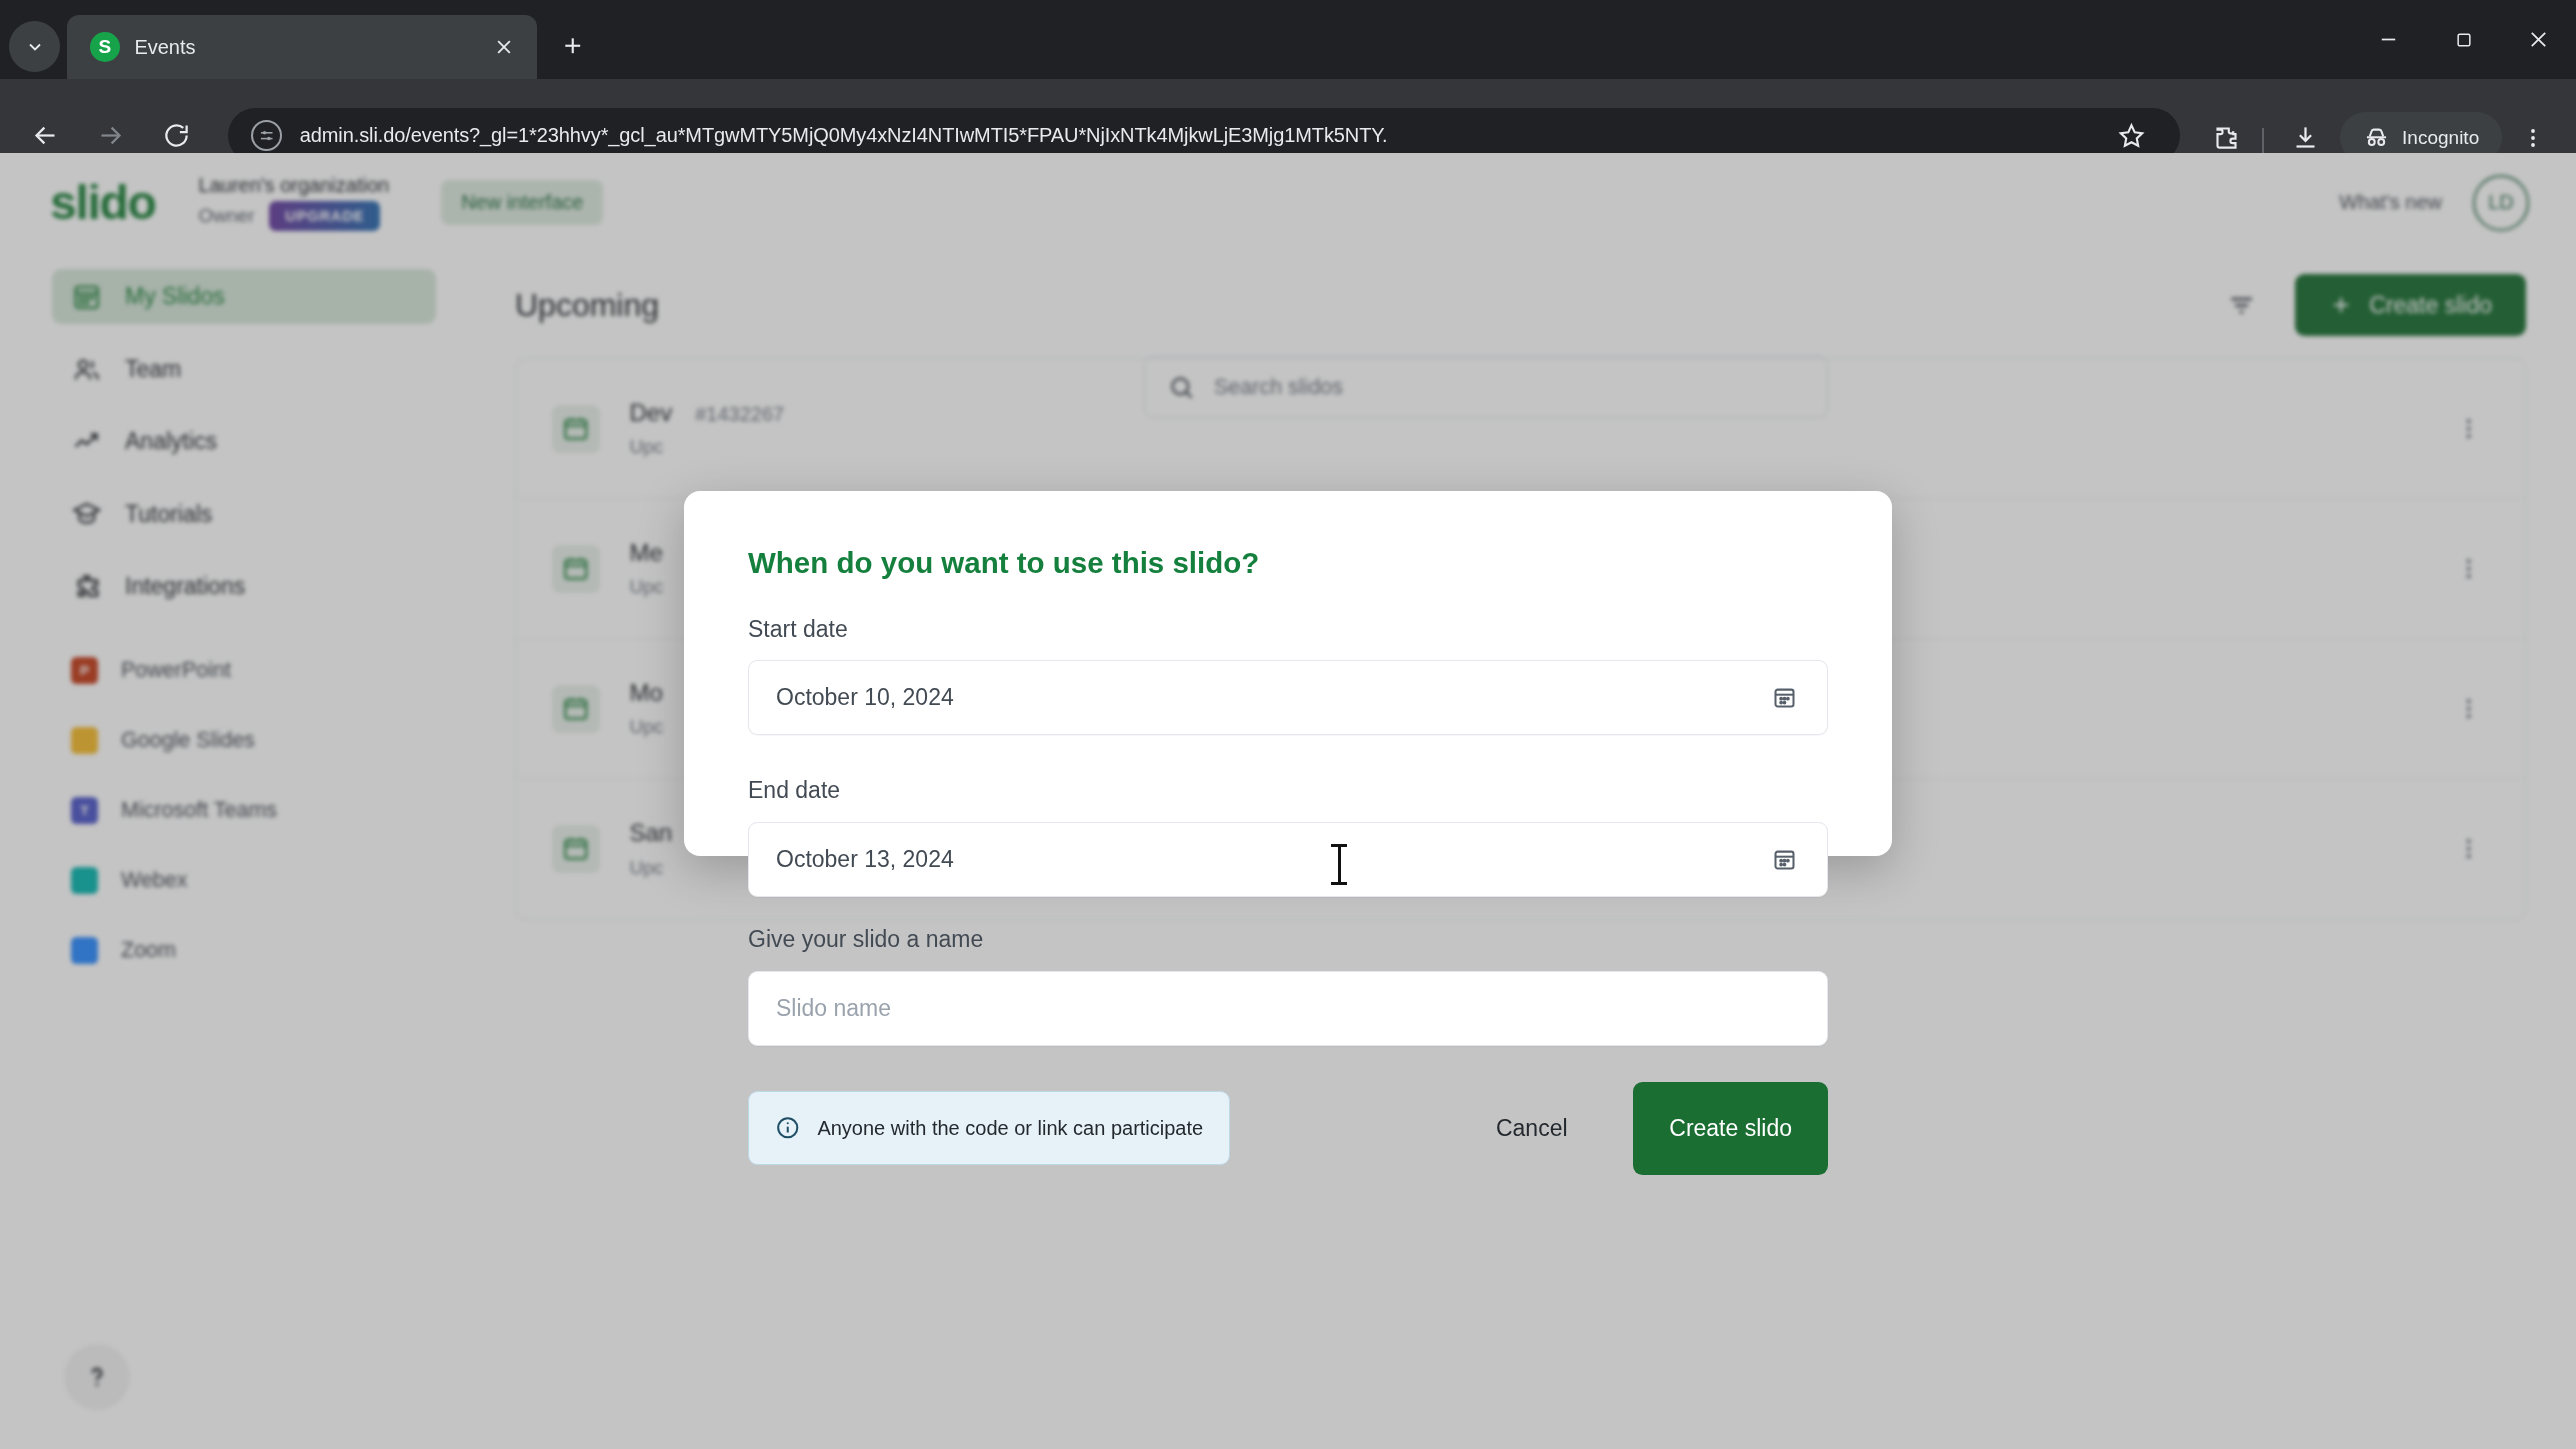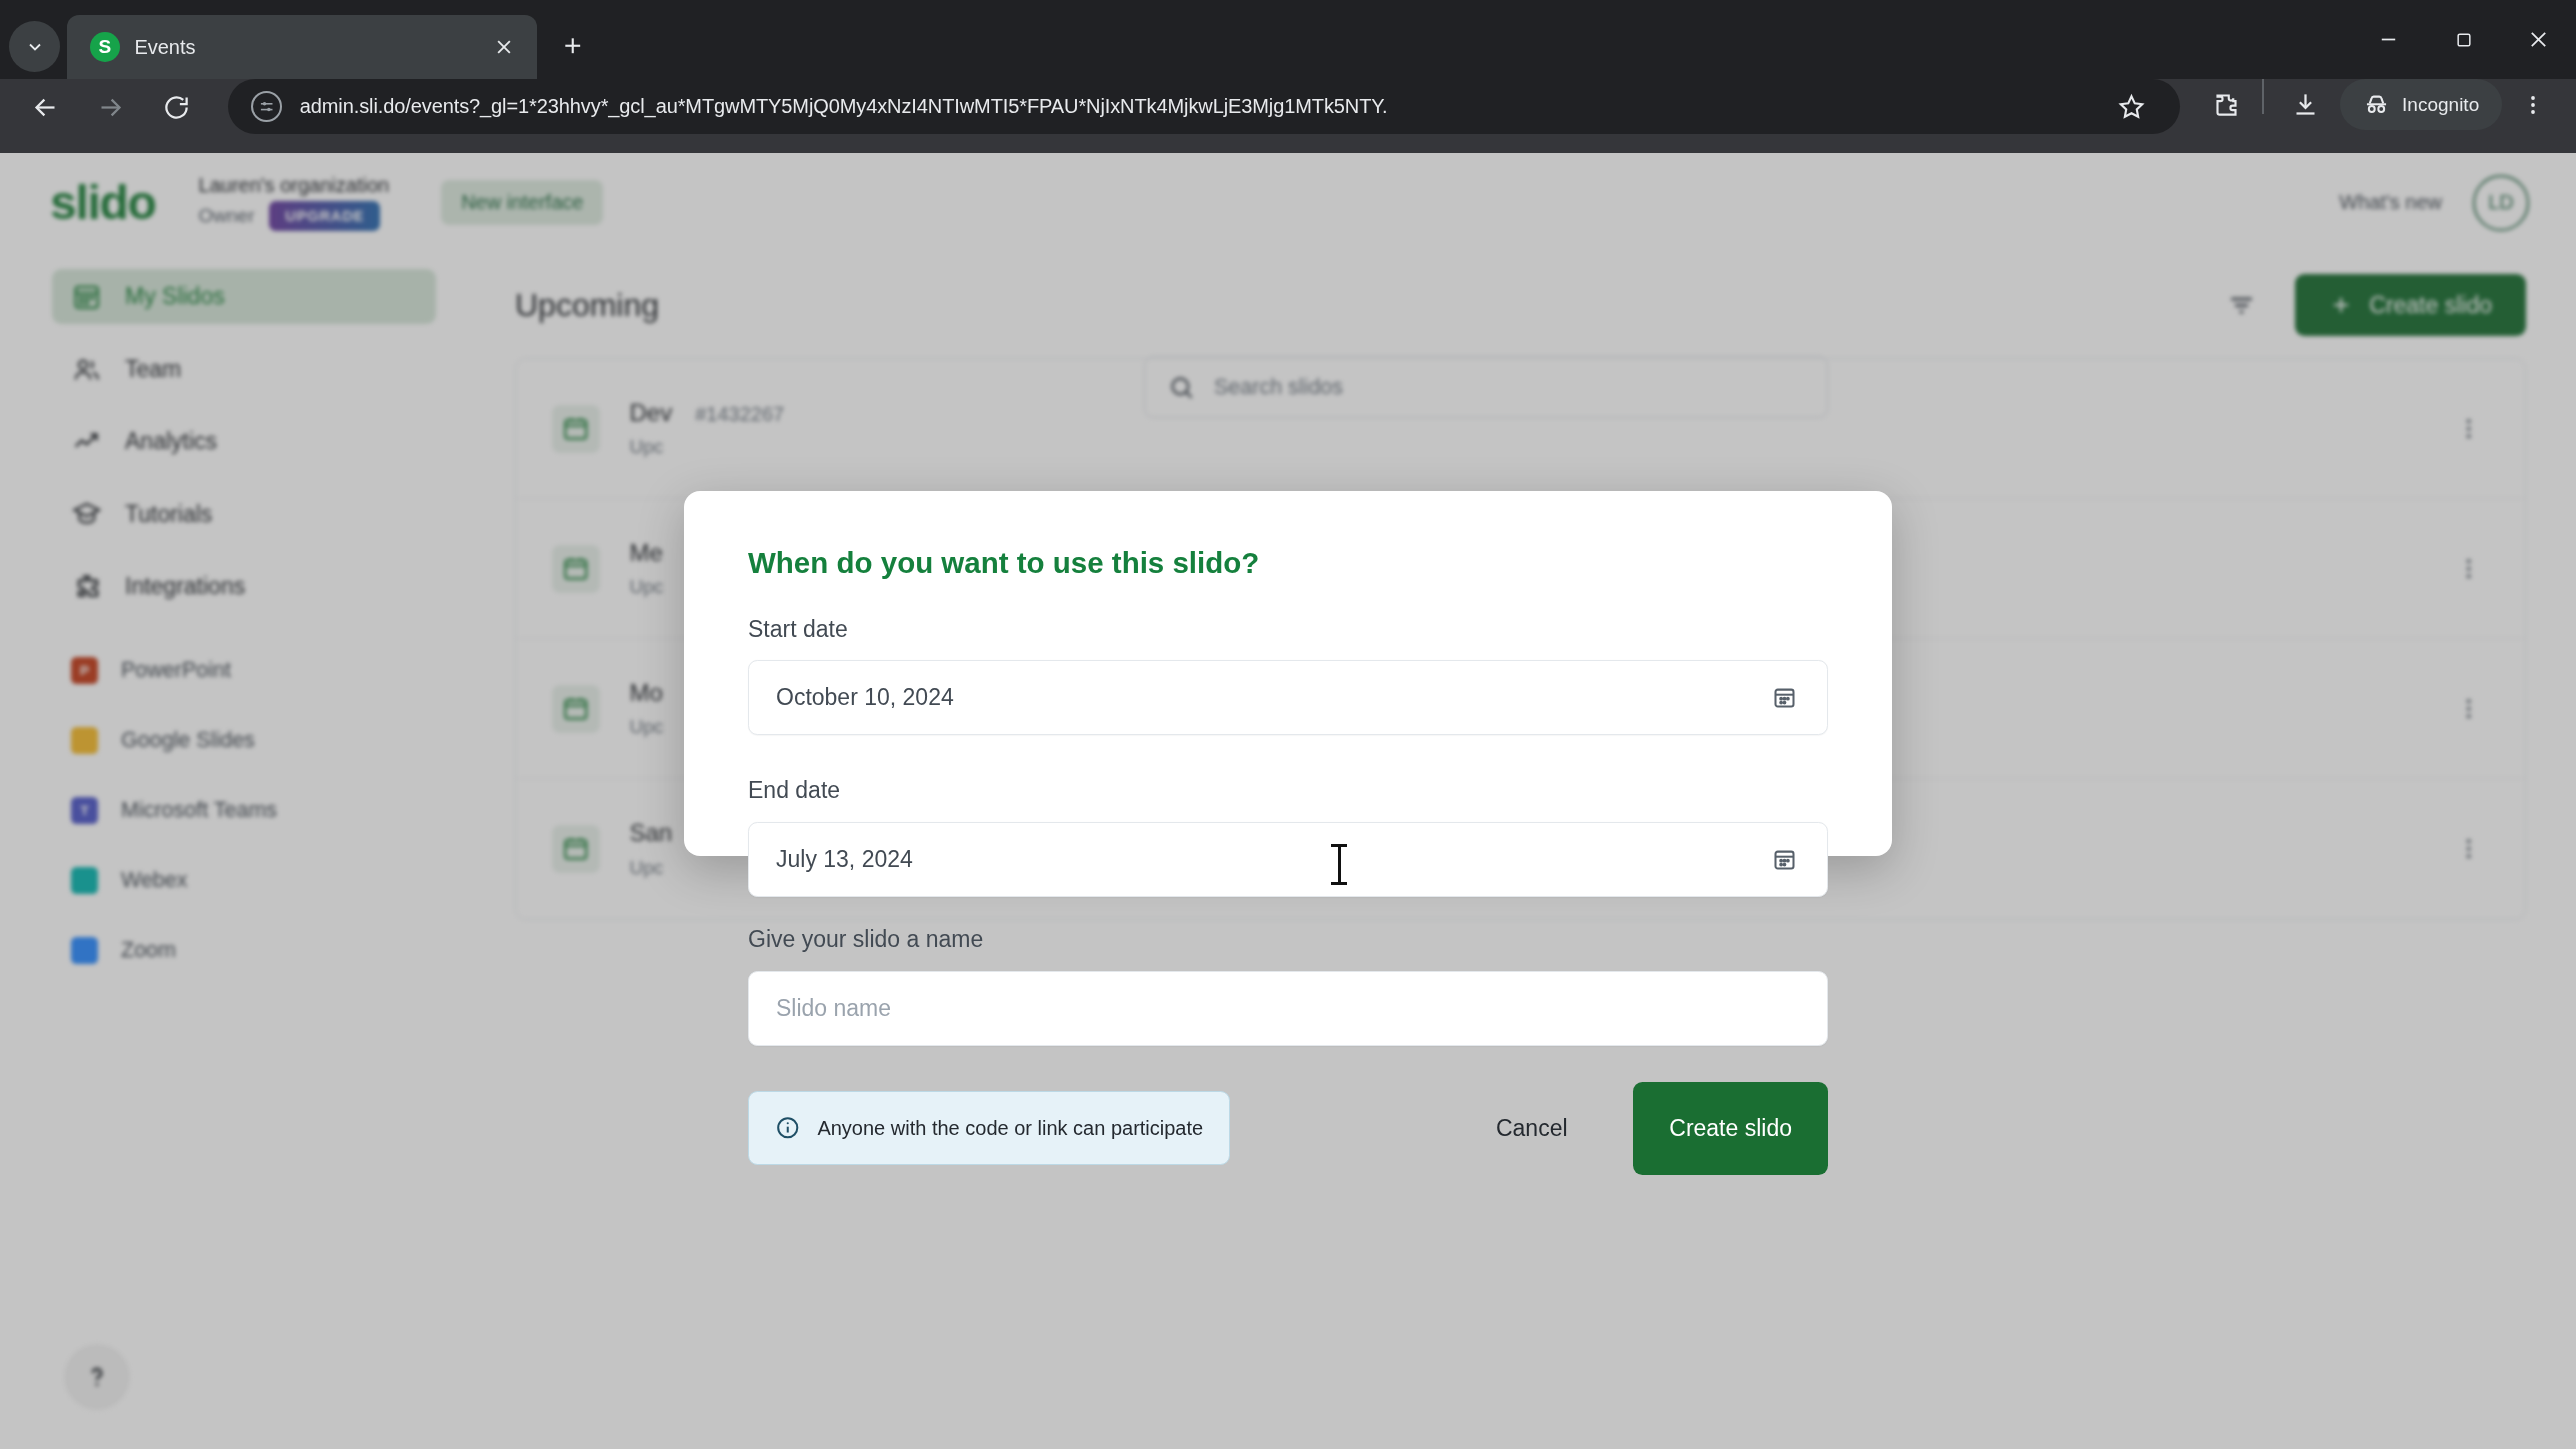--- a/index.html
+++ b/index.html
@@ -44,21 +44,21 @@
   }
   .winbuttons {
     position: absolute; right: 0; top: 0; height: 79px;
     display: flex; align-items: center;
   }
   .winbtn { width: 75px; height: 79px; display: flex; align-items: center;
             justify-content: center; color: #e8eaed; }
 
   .toolbar {
     height: 84px; background: #35363a;
-    display: flex; align-items: flex-start; gap: 0; padding: 0 17.4px;
+    display: flex; align-items: flex-end; gap: 0; padding: 0 17.4px;
   }
   .navbtn { width: 56px; height: 56px; border-radius: 670px;
             display:flex; align-items:center; justify-content:center;
             color:#e8eaed; margin-right: 9.4px; flex:none; }
   .omnibox {
     flex: 1; height: 55px; background: #202124; border-radius: 670px;
     display: flex; align-items: center; gap: 17.4px; padding: 0 23px;
     margin: 0 14.8px; min-width: 0;
   }
   .omni-icon { width: 31px; height: 31px; border-radius:670px; border:2px solid #9aa0a6;
@@ -581,21 +581,21 @@
                     <circle cx="15" cy="13" r="0.8" fill="#57606a"></circle>
                     <circle cx="9" cy="16.5" r="0.8" fill="#57606a"></circle>
                     <circle cx="12" cy="16.5" r="0.8" fill="#57606a"></circle>
                   </svg>
               </span>
             </div>
           </div>
           <div class="field">
             <div class="flabel">End date</div>
             <div class="input">
-              <span class="input-val">July 13, 2024</span>
+              <span class="input-val">October 13, 2024</span>
               <span class="cal-icon">
                 <svg width="27" height="27" viewBox="0 0 24 24" fill="none" stroke="#57606a" stroke-width="1.8">
                     <rect x="4" y="5" width="16" height="15" rx="2"></rect>
                     <line x1="4" y1="9.5" x2="20" y2="9.5"></line>
                     <circle cx="9" cy="13" r="0.8" fill="#57606a"></circle>
                     <circle cx="12" cy="13" r="0.8" fill="#57606a"></circle>
                     <circle cx="15" cy="13" r="0.8" fill="#57606a"></circle>
                     <circle cx="9" cy="16.5" r="0.8" fill="#57606a"></circle>
                     <circle cx="12" cy="16.5" r="0.8" fill="#57606a"></circle>
                   </svg>

